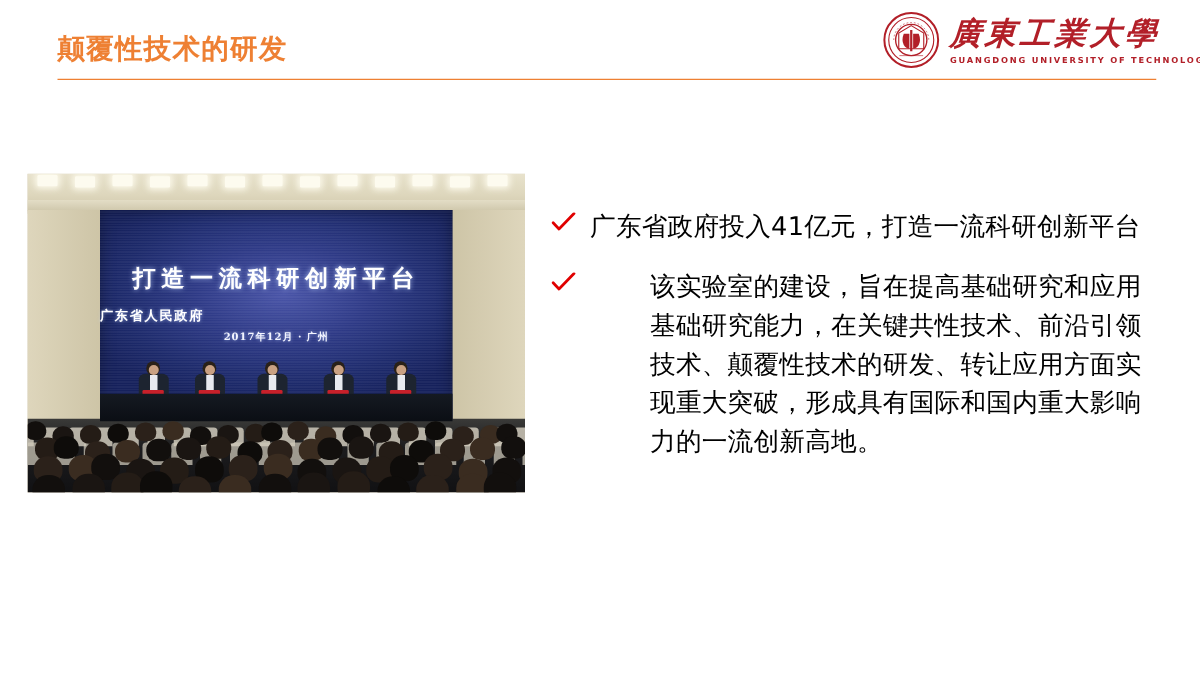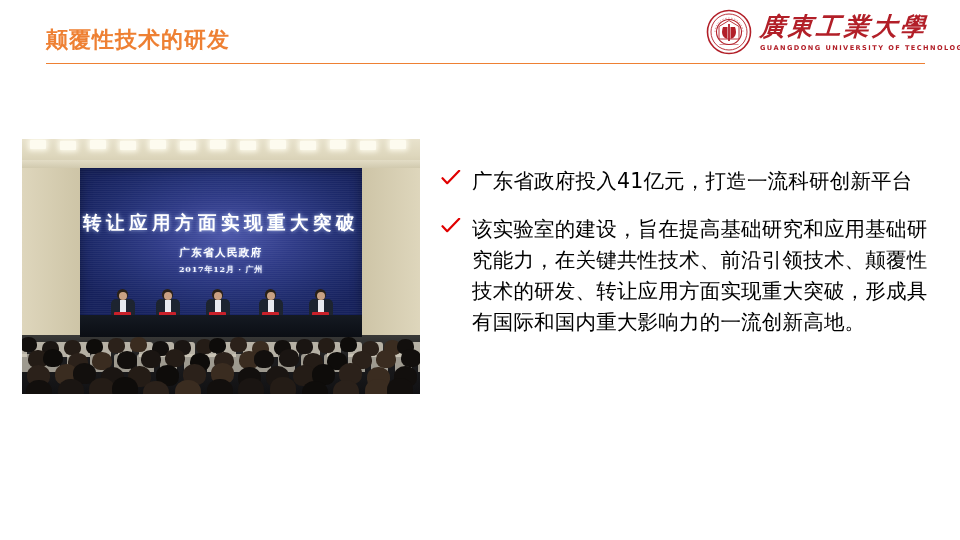--- a/index.html
+++ b/index.html
@@ -88,21 +88,21 @@
   .screen-title{
     position:absolute;left:0;right:0;top:42px;
     text-align:center;color:#ffffff;
     font-family:"DejaVu Serif","Liberation Serif",serif;
     font-size:18.5px;font-weight:bold;letter-spacing:4.5px;
     text-shadow:0 0 4px rgba(190,210,255,.8);
     z-index:2;
   }
   .screen-sub{
     position:absolute;left:0;right:0;top:78px;
-    text-align:center;color:#ffffff;
+    text-align:left;color:#ffffff;
     font-family:"DejaVu Serif","Liberation Serif",serif;
     font-size:10.5px;font-weight:bold;letter-spacing:1.4px;
     text-shadow:0 0 3px rgba(190,210,255,.7);
     z-index:2;
   }
   .screen-date{
     position:absolute;left:0;right:0;top:96px;
     text-align:center;color:#f2f4ff;
     font-family:"DejaVu Serif","Liberation Serif",serif;
     font-size:8px;font-weight:bold;letter-spacing:.8px;
@@ -156,21 +156,21 @@
     font-size:23px;font-weight:bold;color:#ff0000;
     letter-spacing:1.5px;white-space:nowrap;line-height:28px;
   }
   .bullets{
     position:absolute;left:441px;top:166px;width:487px;
   }
   .bullet{
     display:flex;align-items:flex-start;
     margin-bottom:17px;
   }
-  .bullet:last-child{margin-bottom:0;}
+  .bullet:last-child{margin-bottom:0;gap:48px;}
   .check{
     flex:0 0 31px;padding-top:4px;
   }
   .check svg{display:block;}
   .btext{
     font-size:20.5px;color:#000000;line-height:31px;
     letter-spacing:.2px;
     font-family:"DejaVu Sans","Liberation Sans",sans-serif;
   }
 </style>
@@ -217,21 +217,21 @@
           <div class="ceil-light" style="left: 278px; top: 2px;"></div>
           <div class="ceil-light" style="left: 308px; top: 1px;"></div>
           <div class="ceil-light" style="left: 338px; top: 2px;"></div>
           <div class="ceil-light" style="left: 368px; top: 1px;"></div>
         </div>
       <div class="ceiling-band"></div>
       <div class="wall-l"></div>
       <div class="wall-r"></div>
 
       <div class="screen">
-        <div class="screen-title">转让应用方面实现重大突破</div>
+        <div class="screen-title">打造一流科研创新平台</div>
         <div class="screen-sub">广东省人民政府</div>
         <div class="screen-date">2017年12月 · 广州</div>
       </div>
 
       <div class="officials">
           <div class="official" style="left: 30px;">
             <div class="off-body"></div>
             <div class="off-head"></div>
             <div class="off-face"></div>
             <div class="off-shirt"></div>

